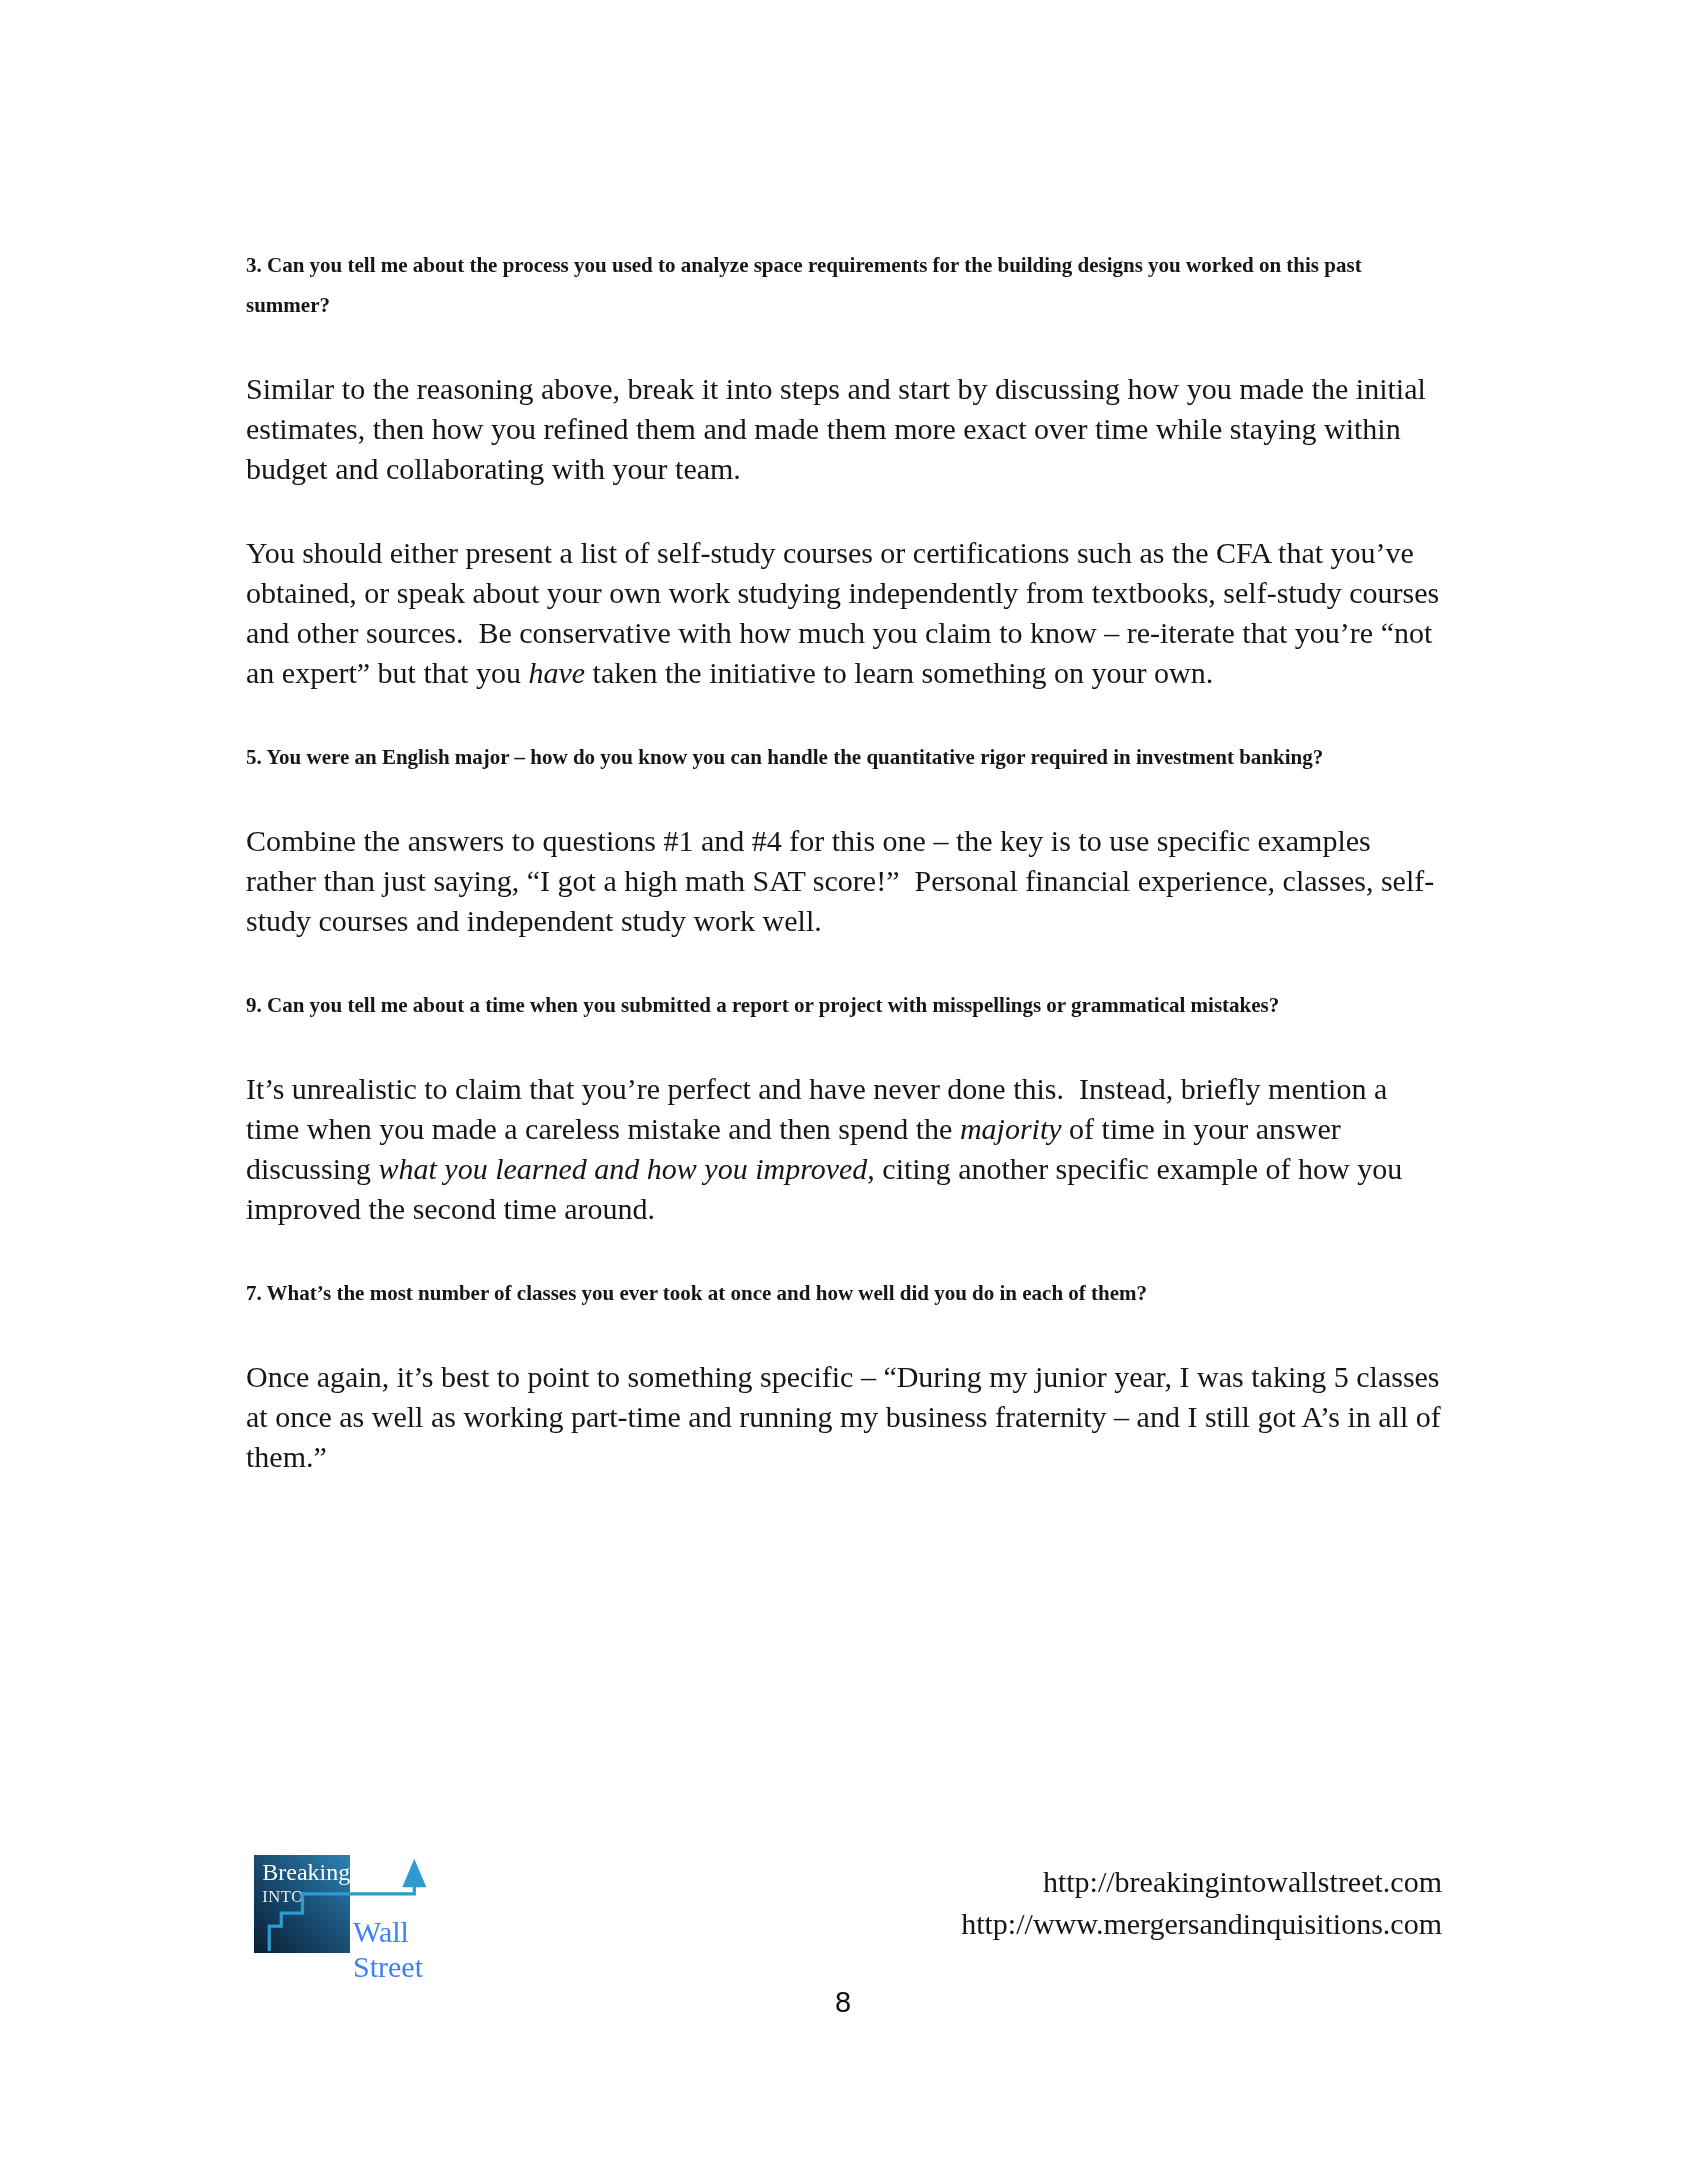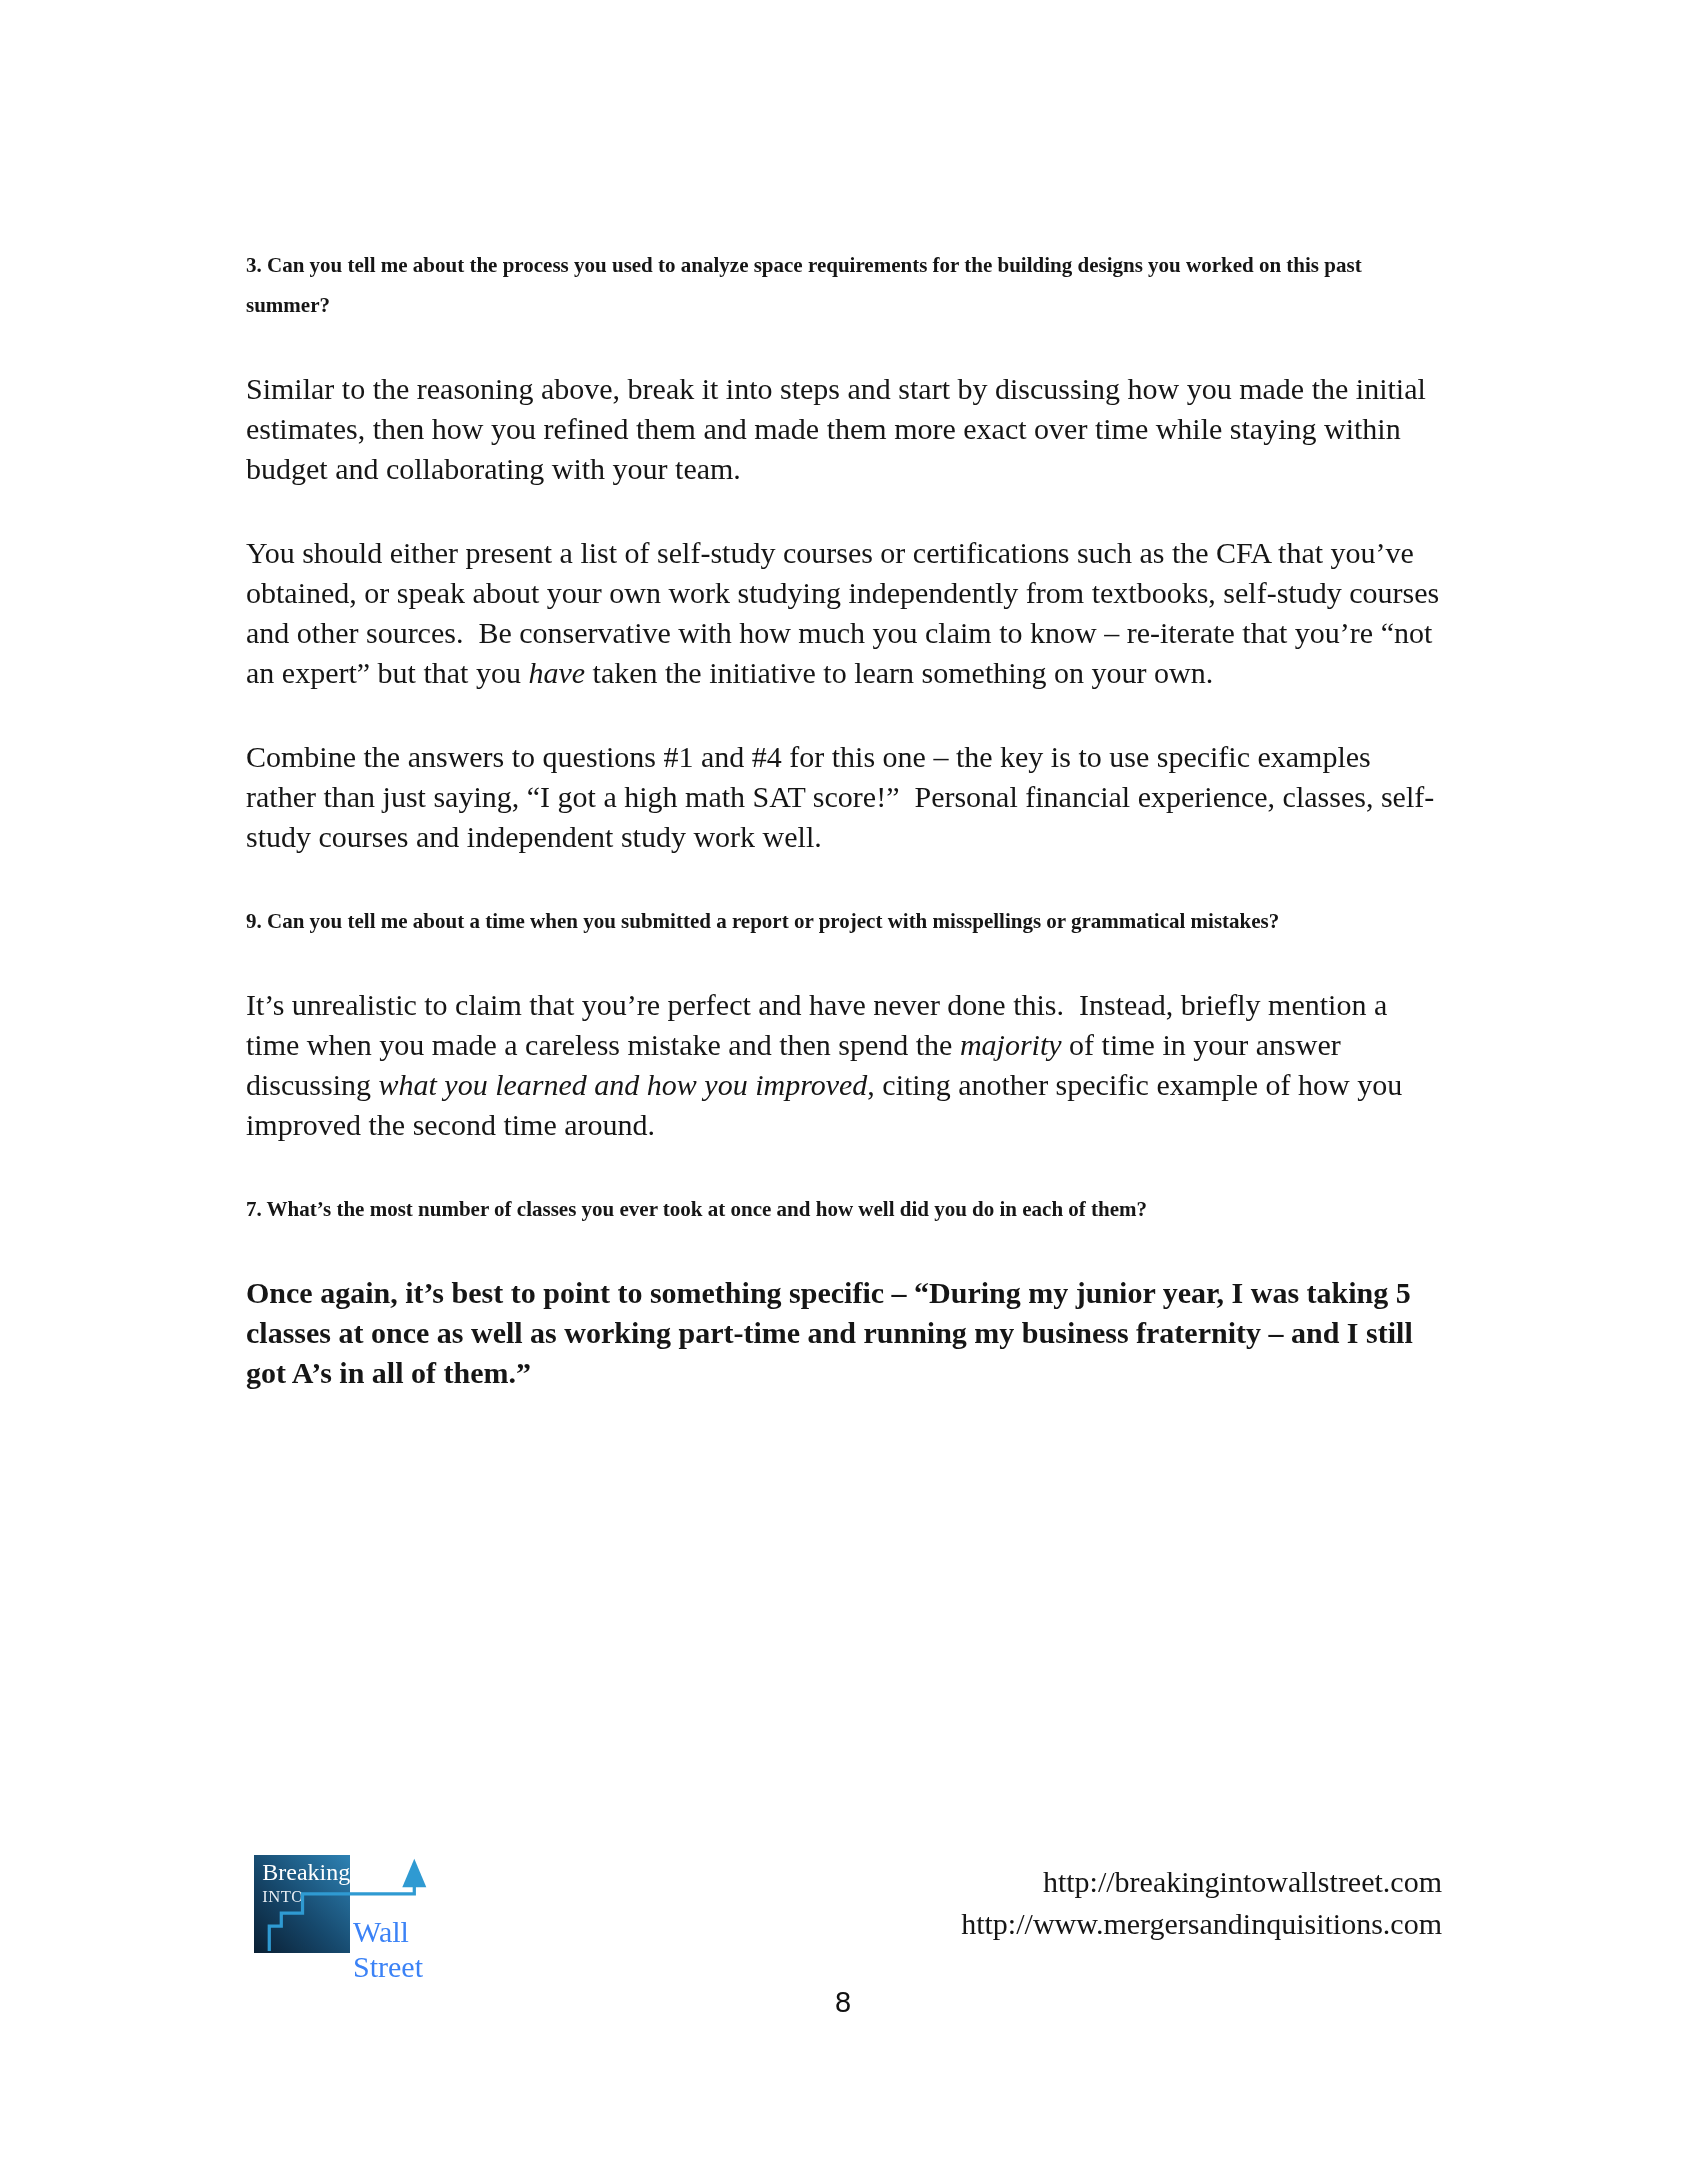--- a/index.html
+++ b/index.html
@@ -31,21 +31,21 @@
   .doc-body h3 {
     font-size: 21px;
     font-weight: bold;
     margin: 0 0 44px 0;
     white-space: pre-wrap;
   }
   .doc-body p {
     margin: 0 0 44px 0;
     white-space: pre-wrap;
   }
-  .doc-body p:last-child { margin-bottom: 4px; font-weight: bold; }
+  .doc-body p:last-child { margin-bottom: 4px; }
   .doc-body em { font-style: italic; }
 
   
   .footer-logo {
     position: absolute;
     left: 248px;
     top: 1855px;
     width: 231px;
     height: 109px;
   }
@@ -110,20 +110,21 @@
 
 <div class="page">
 
   <div class="doc-body">
 
     <h3>3. Can you tell me about the process you used to analyze space requirements for the building designs you worked on this past summer?</h3>
     <p><span>Similar to the reasoning above, break it into steps and start by discussing how you made the initial estimates, then how you refined them and made them more exact over time while staying within budget and collaborating with your team.</span></p>
 
     <p><span>You should either present a list of self-study courses or certifications such as the CFA that you’ve obtained, or speak about your own work studying independently from textbooks, self-study courses and other sources.  Be conservative with how much you claim to know – re-iterate that you’re “not an expert” but that you </span><em>have</em><span> taken the initiative to learn something on your own.</span></p>
 
+    <h3>5. You were an English major – how do you know you can handle the quantitative rigor required in investment banking?</h3>
     <p><span>Combine the answers to questions #1 and #4 for this one – the key is to use specific examples rather than just saying, “I got a high math SAT score!”  Personal financial experience, classes, self-study courses and independent study work well.</span></p>
 
     <h3>9. Can you tell me about a time when you submitted a report or project with misspellings or grammatical mistakes?</h3>
     <p><span>It’s unrealistic to claim that you’re perfect and have never done this.  Instead, briefly mention a time when you made a careless mistake and then spend the </span><em>majority</em><span> of time in your answer discussing </span><em>what you learned and how you improved</em><span>, citing another specific example of how you improved the second time around.</span></p>
 
     <h3>7. What’s the most number of classes you ever took at once and how well did you do in each of them?</h3>
     <p><span>Once again, it’s best to point to something specific – “During my junior year, I was taking 5 classes at once as well as working part-time and running my business fraternity – and I still got A’s in all of them.”</span></p>
 
   </div>
 

